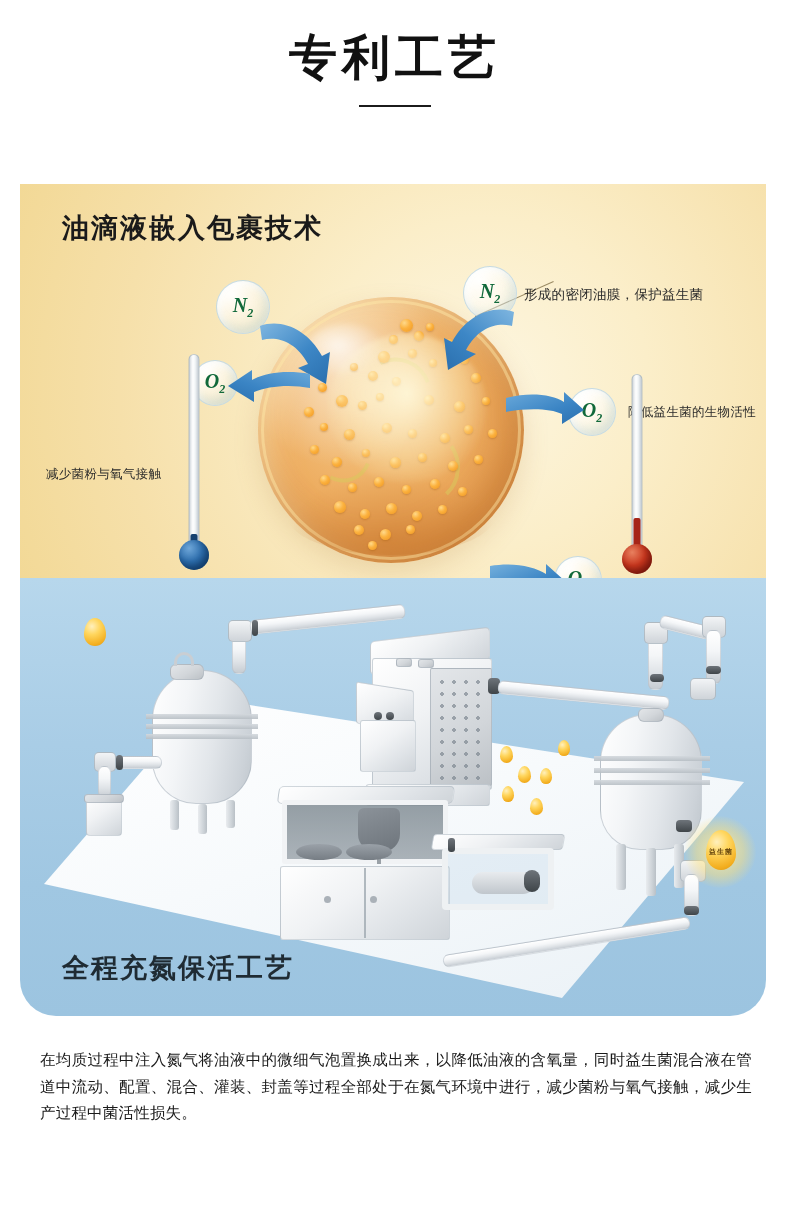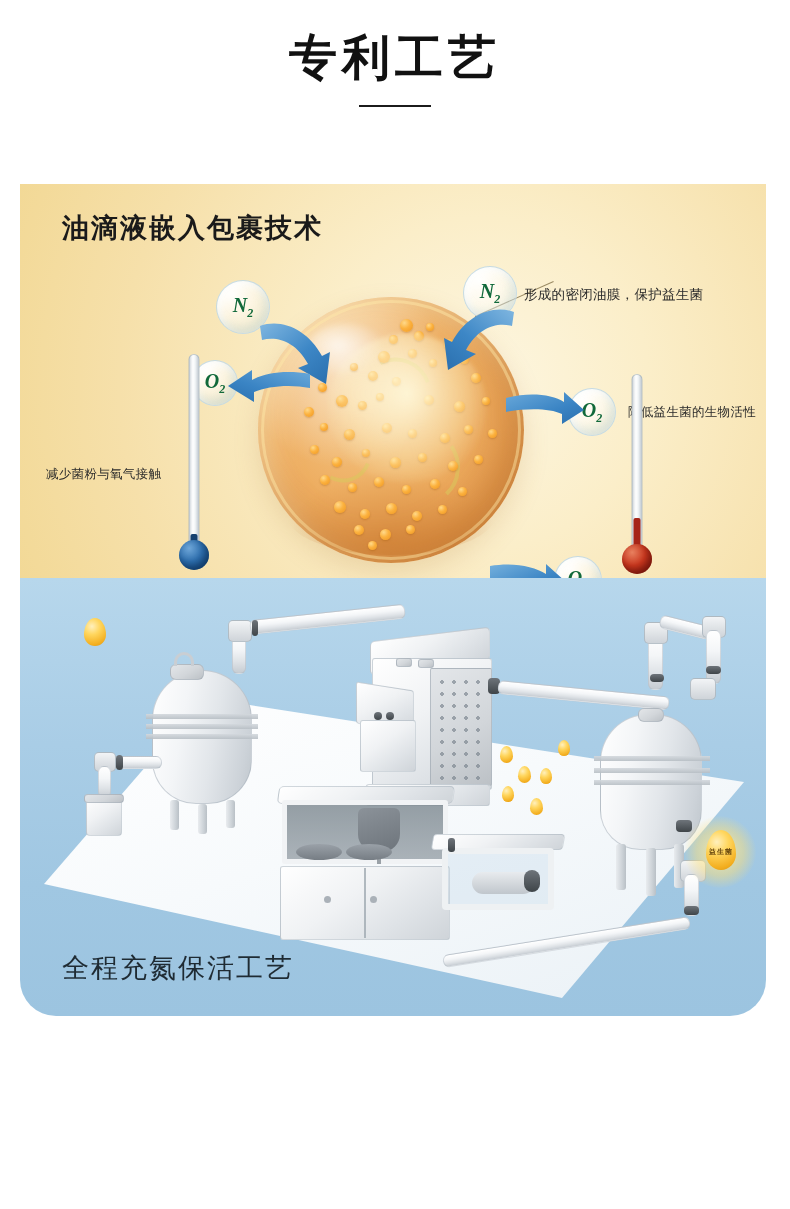--- a/index.html
+++ b/index.html
@@ -145,21 +145,21 @@
   .leader-line { position: absolute; background: #9a8a63; height: 1px; transform-origin: left center; }
 
   
   .card-blue {
     position: absolute; left: 0; top: 434px; width: 746px; height: 438px;
     background: linear-gradient(180deg, #b7d7ec 0%, #a9cde6 38%, #a0c7e2 70%, #9cc4e0 100%);
     overflow: hidden;
   }
   .blue-heading {
     position: absolute; left: 42px; bottom: 30px;
-    font-size: 27px; font-weight: normal; color: #1f2b33;
+    font-size: 27px; font-weight: bold; color: #1f2b33;
     letter-spacing: 2px; z-index: 40;
   }
   
   .floor {
     position: absolute; left: 24px; top: 120px; width: 700px; height: 300px;
     background: linear-gradient(160deg, #ffffff 0%, #f7fafc 45%, #eaf1f6 100%);
     clip-path: polygon(23% 0%, 100% 28%, 74% 100%, 0% 62%);
     filter: drop-shadow(0 6px 10px rgba(90,120,145,.18));
   }
 
@@ -527,14 +527,15 @@
         <div class="drop-shape" style="left:22px; top:14px; width:30px; height:40px;"></div>
         <div class="probiotic-label" style="left:37px; top:36px;">益生菌</div>
       </div>
 
       <div class="blue-heading">全程充氮保活工艺</div>
 
     </div>
 
   </div>
 
+  <div class="body-copy">在均质过程中注入氮气将油液中的微细气泡置换成出来，以降低油液的含氧量，同时益生菌混合液在管道中流动、配置、混合、灌装、封盖等过程全部处于在氮气环境中进行，减少菌粉与氧气接触，减少生产过程中菌活性损失。</div>
 
 </div>
 
 </body></html>

